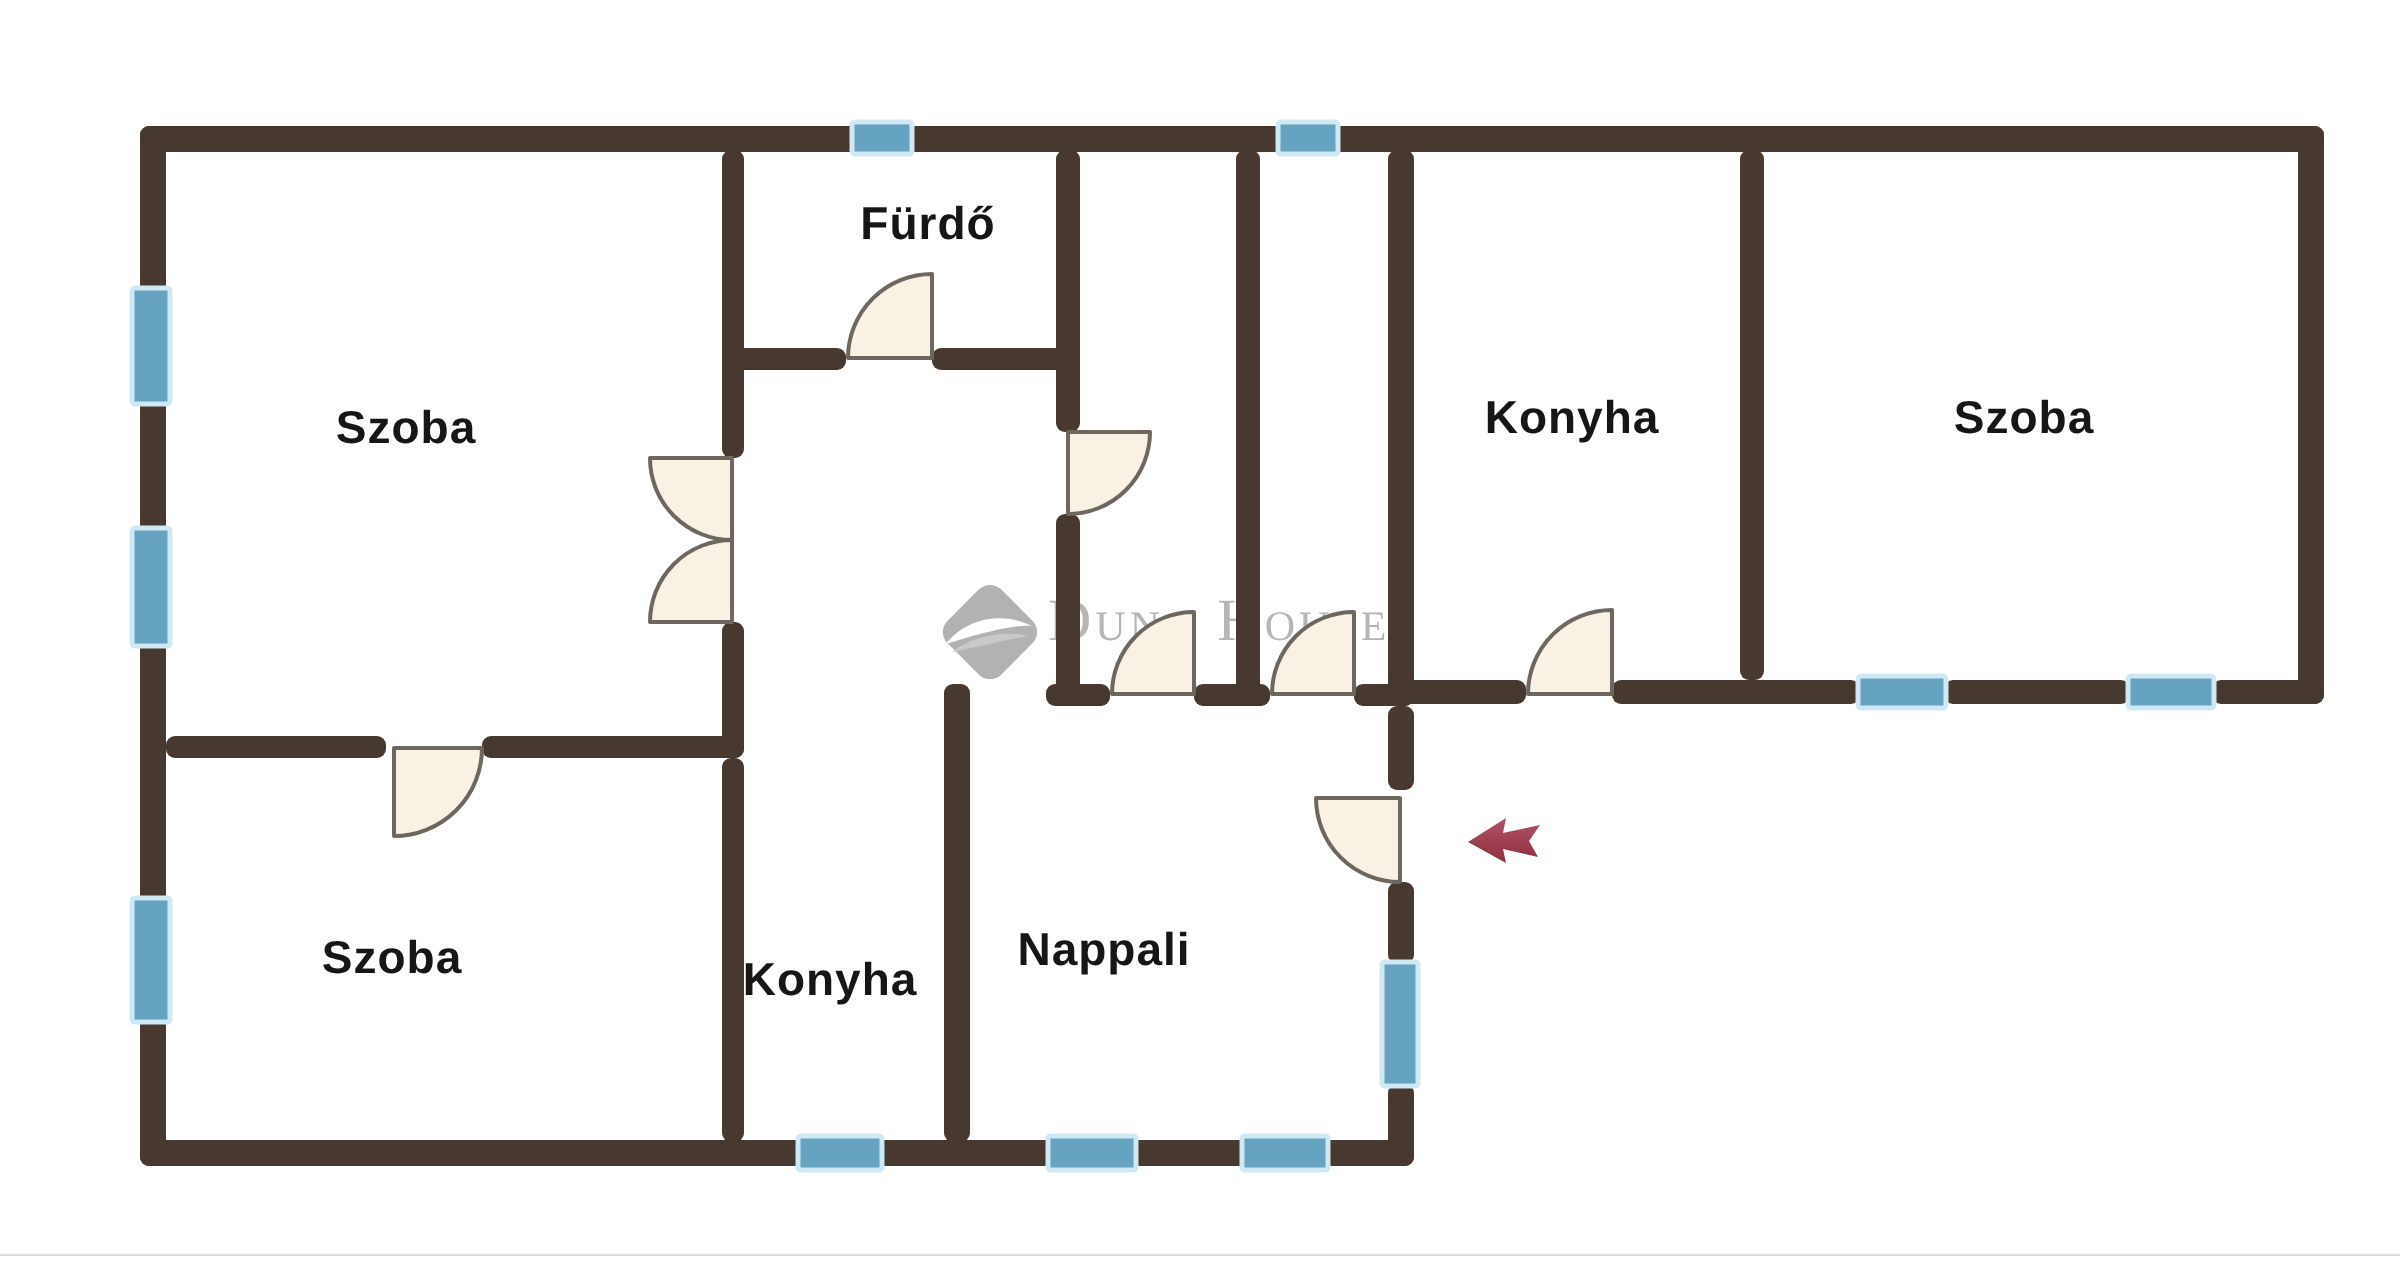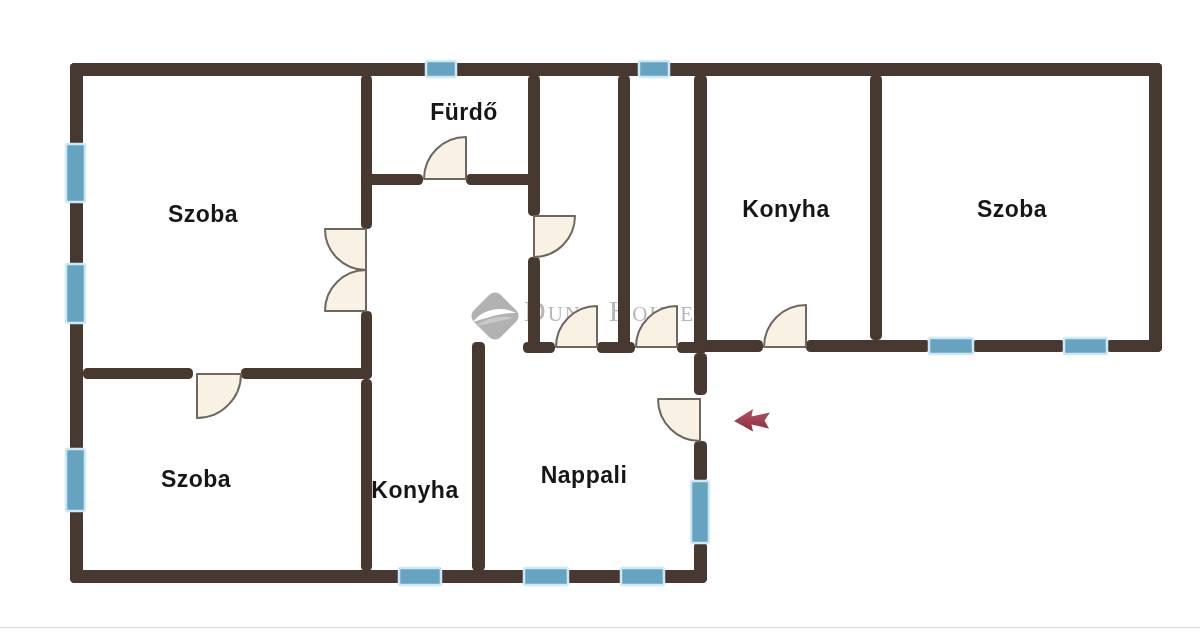--- a/index.html
+++ b/index.html
@@ -87,14 +87,14 @@
       <path d="M 806 347 L 806.0 305.0 A 42 42 0 0 0 764.0 347.0 Z" fill="#f8f1e4" stroke="#6e675f" stroke-width="2" stroke-linejoin="round"></path>
       <path d="M 700 399 L 658.0 399.0 A 42 42 0 0 0 700.0 441.0 Z" fill="#f8f1e4" stroke="#6e675f" stroke-width="2" stroke-linejoin="round"></path>
       <polygon points="734,421 753,409 751.5,416.5 770,412.5 764.5,420.5 769,428.5 751.5,424.5 753,431.5" fill="url(#arrowGrad)"></polygon>
     </svg>
 <div class="room-label" style="left: 203px; top: 214px; color: rgb(22, 22, 22);">Szoba</div>
     <div class="room-label" style="left: 464px; top: 112px; color: rgb(22, 22, 22);">Fürdő</div>
     <div class="room-label" style="left: 786px; top: 209px; color: rgb(22, 22, 22);">Konyha</div>
     <div class="room-label" style="left: 1012px; top: 209px; color: rgb(22, 22, 22);">Szoba</div>
     <div class="room-label" style="left: 196px; top: 479px; color: rgb(22, 22, 22);">Szoba</div>
     <div class="room-label" style="left: 415px; top: 490px; color: rgb(22, 22, 22);">Konyha</div>
-    <div class="room-label" style="left: 584px; top: 475px; color: rgb(22, 22, 22);">Nappali</div>
+    <div class="room-label" style="left: 552px; top: 475px; color: rgb(22, 22, 22);">Nappali</div>
   </div>
 
 </body></html>

